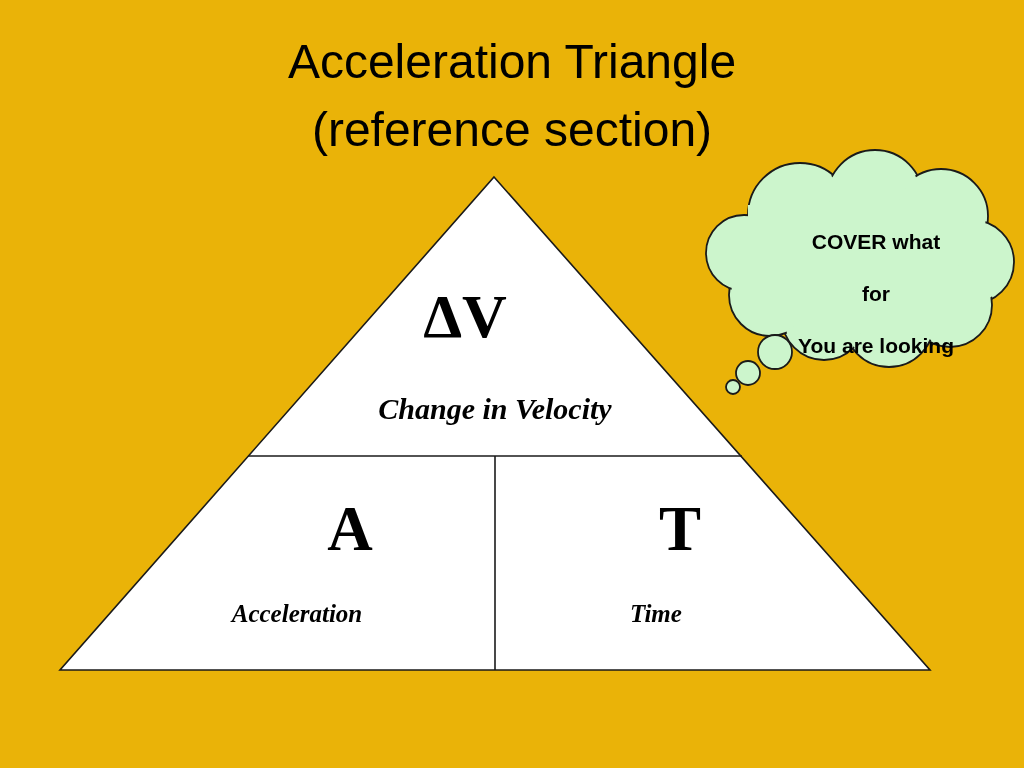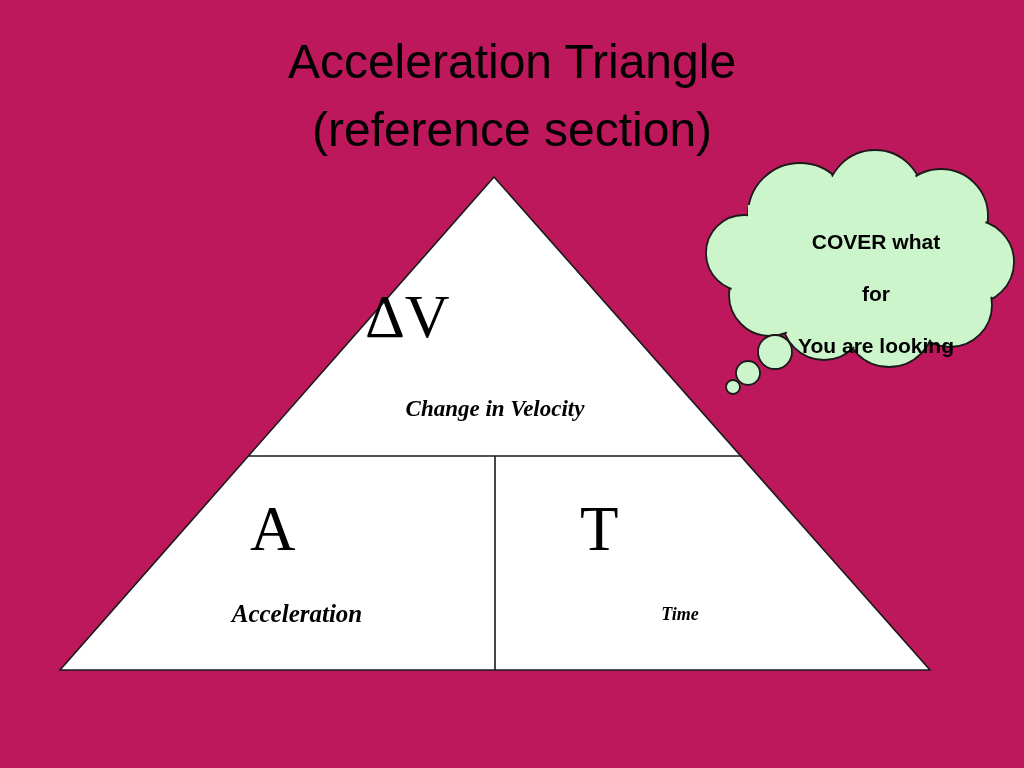--- a/index.html
+++ b/index.html
@@ -4,21 +4,21 @@
 <style>
   html, body {
     margin: 0;
     padding: 0;
     background: #ffffff;
   }
   #slide {
     position: relative;
     width: 1024px;
     height: 768px;
-    background: #be185d;
+    background: #eab308;
     overflow: hidden;
     font-family: "Liberation Sans", sans-serif;
   }
 
   
   #title-block {
     position: absolute;
     left: 0;
     top: 28px;
     width: 1024px;
@@ -38,23 +38,23 @@
     left: 0;
     top: 0;
     width: 1024px;
     height: 768px;
   }
 
   
   .tri-symbol {
     position: absolute;
     font-family: "Liberation Serif", "DejaVu Serif", serif;
-    font-weight: normal;
+    font-weight: bold;
     color: #000000;
-    text-align: left;
+    text-align: center;
     white-space: nowrap;
   }
   .tri-caption {
     position: absolute;
     font-family: "Liberation Serif", "DejaVu Serif", serif;
     font-weight: bold;
     font-style: italic;
     color: #000000;
     text-align: center;
     white-space: nowrap;
@@ -64,21 +64,21 @@
     left: 365px;
     top: 285px;
     width: 200px;
     font-size: 62px;
     line-height: 62px;
   }
   #cap-dv {
     left: 345px;
     top: 396px;
     width: 300px;
-    font-size: 23px;
+    font-size: 30px;
     line-height: 26px;
   }
   #sym-a {
     left: 250px;
     top: 498px;
     width: 200px;
     font-size: 63px;
     line-height: 63px;
   }
   #cap-a {
@@ -89,24 +89,24 @@
     line-height: 28px;
   }
   #sym-t {
     left: 580px;
     top: 498px;
     width: 200px;
     font-size: 63px;
     line-height: 63px;
   }
   #cap-t {
-    left: 580px;
+    left: 556px;
     top: 600px;
     width: 200px;
-    font-size: 18px;
+    font-size: 25px;
     line-height: 28px;
   }
 
   
   #bubble-text {
     position: absolute;
     left: 757px;
     top: 204px;
     width: 238px;
     text-align: center;

